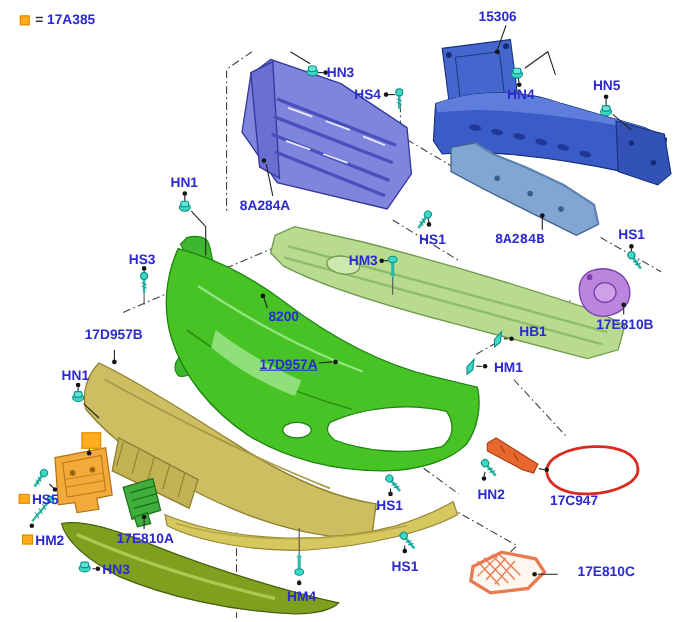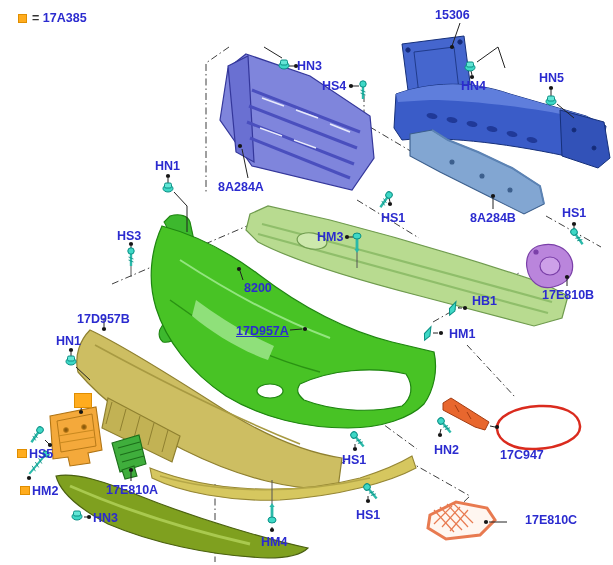--- a/index.html
+++ b/index.html
@@ -301,27 +301,27 @@
   <div class="sq" style="left:20px;top:486px;width:10px;height:9px;"></div>
 
   <div class="lbl" style="left:435px;top:8px;">15306</div>
   <div class="lbl" style="left:297px;top:59px;">HN3</div>
   <div class="lbl" style="left:322px;top:79px;">HS4</div>
   <div class="lbl" style="left:461px;top:79px;">HN4</div>
   <div class="lbl" style="left:539px;top:71px;">HN5</div>
   <div class="lbl" style="left:155px;top:159px;">HN1</div>
   <div class="lbl" style="left:218px;top:180px;">8A284A</div>
   <div class="lbl" style="left:381px;top:211px;">HS1</div>
-  <div class="lbl" style="left:470px;top:211px;">8A284B</div>
+  <div class="lbl" style="left:450px;top:211px;font-family:Liberation Mono, monospace;">8A284B</div>
   <div class="lbl" style="left:562px;top:206px;">HS1</div>
   <div class="lbl" style="left:117px;top:229px;">HS3</div>
   <div class="lbl" style="left:317px;top:230px;text-align:center;">HM3</div>
   <div class="lbl" style="left:244px;top:281px;">8200</div>
   <div class="lbl" style="left:542px;top:288px;">17E810B</div>
-  <div class="lbl" style="left:77px;top:312px;">17D957B</div>
+  <div class="lbl" style="left:77px;top:297px;">17D957B</div>
   <div class="lbl" style="left:236px;top:324px;text-decoration:underline;">17D957A</div>
   <div class="lbl" style="left:472px;top:294px;">HB1</div>
   <div class="lbl" style="left:449px;top:327px;">HM1</div>
   <div class="lbl" style="left:56px;top:334px;">HN1</div>
   <div class="lbl" style="left:29px;top:447px;">HS5</div>
   <div class="lbl" style="left:32px;top:484px;">HM2</div>
   <div class="lbl" style="left:106px;top:483px;">17E810A</div>
   <div class="lbl" style="left:93px;top:511px;">HN3</div>
   <div class="lbl" style="left:342px;top:453px;">HS1</div>
   <div class="lbl" style="left:434px;top:443px;">HN2</div>

